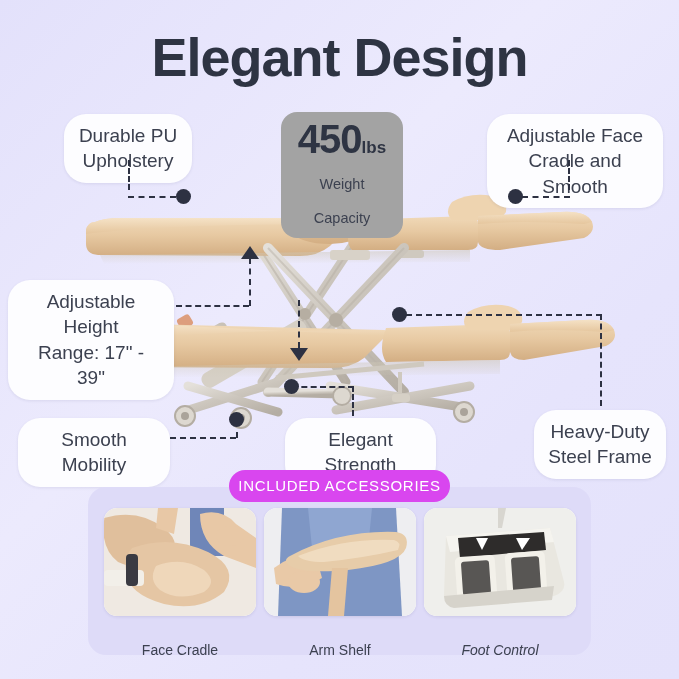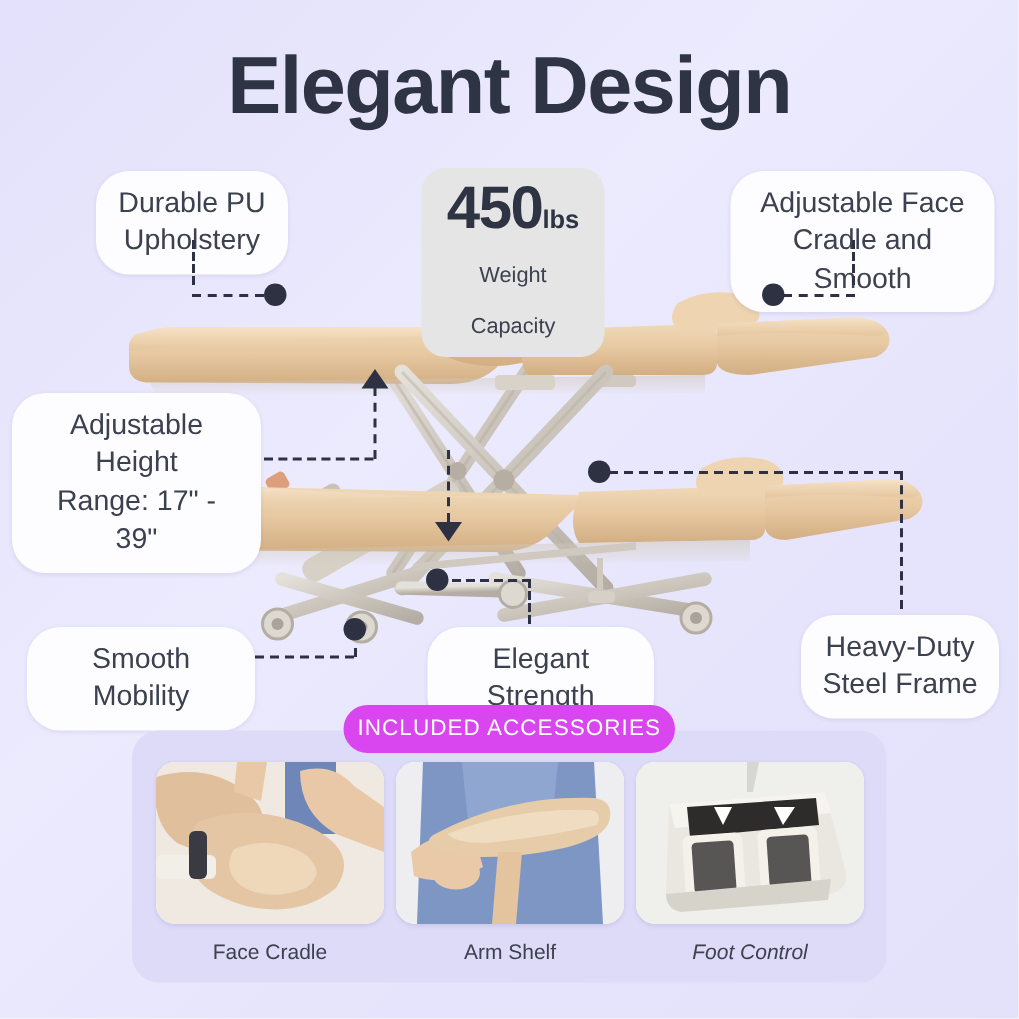--- a/index.html
+++ b/index.html
@@ -19,29 +19,29 @@
 
   
   .pill{
     position:absolute;background:#fdfdff;border-radius:22px;
     color:#3c4150;font-size:19px;line-height:1.34;text-align:center;
     padding:9px 14px;box-shadow:0 1px 3px rgba(60,55,110,.10);
     box-sizing:border-box;
   }
   .pill-durable{left:64px;top:114px;width:128px;}
   .pill-face{left:487px;top:114px;width:176px;}
-  .pill-height{left:8px;top:262px;width:166px;}
+  .pill-height{left:8px;top:280px;width:166px;}
   .pill-mobility{left:18px;top:418px;width:152px;}
   .pill-silent{left:285px;top:418px;width:151px;}
   .pill-steel{left:534px;top:410px;width:132px;}
 
   
   .weight-badge{
     position:absolute;left:281px;top:112px;width:122px;
-    background:#e5e5e5;border-radius:16px;padding:7px 6px 10px;
+    background:#a3a3a3;border-radius:16px;padding:7px 6px 10px;
     text-align:center;box-sizing:border-box;
   }
   .weight-row{display:block;line-height:1;color:#2e3443;white-space:nowrap;}
   .weight-num{font-size:40px;font-weight:bold;letter-spacing:-1px;}
   .weight-unit{font-size:17px;font-weight:bold;}
   .weight-lbl{display:block;font-size:14.5px;color:#3c4150;line-height:1.2;margin-top:17px;}
 
   
   .dash-v{position:absolute;border-left:2px dashed #2d3142;}
   .dash-h{position:absolute;border-top:2px dashed #2d3142;}
@@ -65,21 +65,21 @@
     background:#d946ef;border-radius:17px;color:#fff;
     font-size:15px;letter-spacing:.7px;text-align:center;line-height:32px;
     box-sizing:border-box;
   }
   .acc-item{position:absolute;top:508px;width:152px;}
   .acc-card{
     width:152px;height:108px;background:#fff;border-radius:13px;
     overflow:hidden;position:relative;box-shadow:0 1px 3px rgba(60,55,110,.12);
   }
   .acc-cap{
-    margin-top:10px;text-align:center;font-size:14px;color:#3c4150;
+    margin-top:26px;text-align:center;font-size:14px;color:#3c4150;
   }
   .acc-1{left:104px;}
   .acc-2{left:264px;}
   .acc-3{left:424px;font-style:italic;}
 </style>
 </head>
 <body>
 
 <div class="stage">
 

